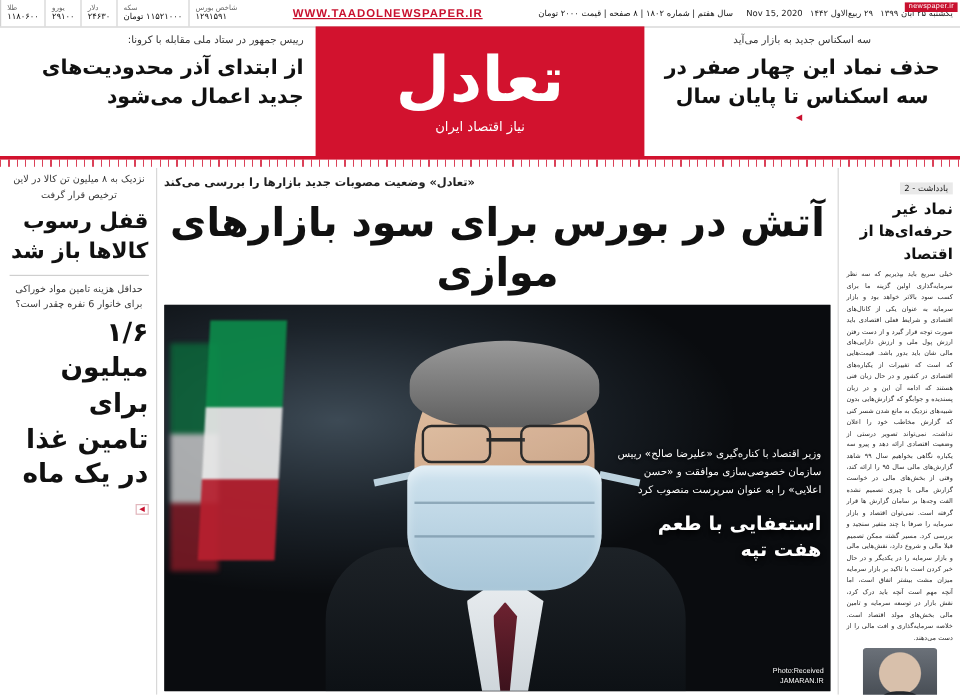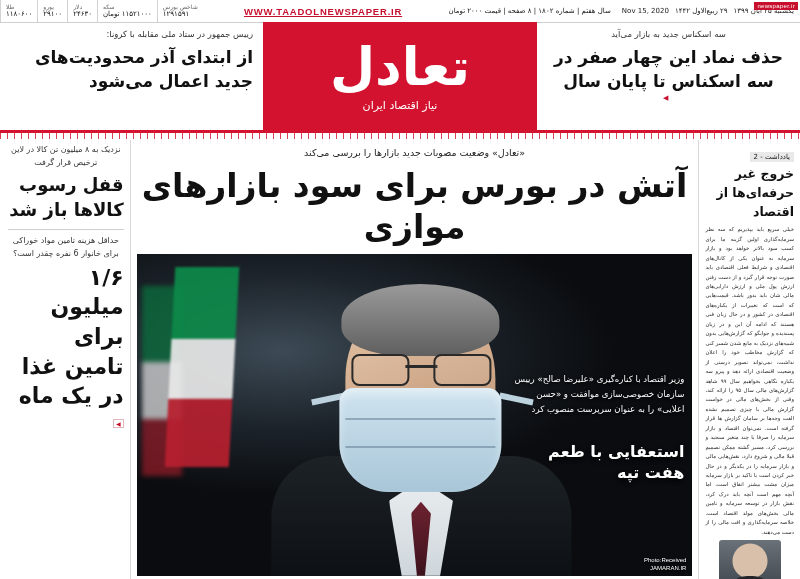--- a/index.html
+++ b/index.html
@@ -223,25 +223,26 @@
   }
 
   
   .col-center {
     flex: 1 1 auto;
     position: relative;
     box-sizing: border-box;
     padding: 4px 6px 0 6px;
   }
   .overline {
-    text-align: center;
+    text-align: left;
     font-size: 9.5px;
     color: #222;
     line-height: 1.6;
     padding: 1px 0 3px 0;
+    font-weight: bold;
   }
   .lead-head {
     text-align: center;
     font-size: 33px;
     font-weight: bold;
     color: #111;
     line-height: 1.25;
     letter-spacing: -.5px;
     margin: 2px 0 6px 0;
   }
@@ -376,21 +377,21 @@
     width: 176px;
     color: #fff;
     text-align: right;
     direction: rtl;
     z-index: 5;
   }
   .pc-kicker {
     font-size: 8.6px;
     line-height: 1.75;
     color: #ffffff;
-    margin-bottom: 25px;
+    margin-bottom: 10px;
     text-shadow: 0 1px 3px rgba(0,0,0,.9);
   }
   .pc-head {
     font-size: 16px;
     font-weight: bold;
     line-height: 1.3;
     color: #ffffff;
     text-shadow: 0 2px 5px rgba(0,0,0,.95);
   }
   .photo-credit {
@@ -500,21 +501,21 @@
     </div>
   </div>
 
   <div class="redrule"></div>
   <div class="ruler"></div>
 
   <div class="main">
 
     <div class="col-right">
       <span class="yad-tag">یادداشت - 2</span>
-      <div class="yad-title">خروج غیر حرفه‌ای‌ها از اقتصاد</div>
+      <div class="yad-title">نماد غیر حرفه‌ای‌ها از اقتصاد</div>
       <div class="yad-body">خیلی سریع باید بپذیریم که سه نظر سرمایه‌گذاری اولین گزینه ما برای کسب سود بالاتر خواهد بود و بازار سرمایه به عنوان یکی از کانال‌های اقتصادی و شرایط فعلی اقتصادی باید صورت توجه قرار گیرد و از دست رفتن ارزش پول ملی و ارزش دارایی‌های مالی شان باید بدور باشد. قیمت‌هایی که است که تغییرات از یکباره‌های اقتصادی در کشور و در حال زبان فنی هستند که ادامه آن این و در زبان پسندیده و جوابگو که گزارش‌هایی بدون شبیه‌های نزدیک به مانع شدن شسر کنی که گزارش مخاطب خود را اعلان نداشت، نمی‌تواند تصویر درستی از وضعیت اقتصادی ارائه دهد و پیرو سه یکباره نگاهی بخواهیم سال ۹۹ شاهد گزارش‌های مالی سال ۹۵ را ارائه کند، وقتی از بخش‌های مالی در خواست گزارش مالی با چیزی تصمیم نشده الفت وجه‌ها بر سامان گزارش ها قرار گرفته است. نمی‌توان اقتصاد و بازار سرمایه را صرفا با چند متغیر سنجید و بررسی کرد. مسیر گشته ممکن تصمیم قبلا مالی و شروع دارد، نقش‌هایی مالی و بازار سرمایه را در یکدیگر و در حال خبر کردن است با تاکید بر بازار سرمایه میزان مشت بیشتر اتفاق است، اما آنچه مهم است آنچه باید درک کرد، نقش بازار در توسعه سرمایه و تامین مالی بخش‌های مولد اقتصاد است. خلاصه سرمایه‌گذاری و افت مالی را از دست می‌دهند.</div>
       <div class="author-photo"></div>
       
     </div>
 
     <div class="col-center">
       <div class="overline">«تعادل» وضعیت مصوبات جدید بازارها را بررسی می‌کند</div>
       <div class="lead-head">آتش در بورس برای سود بازارهای موازی</div>
 
       <div class="photo-wrap">

